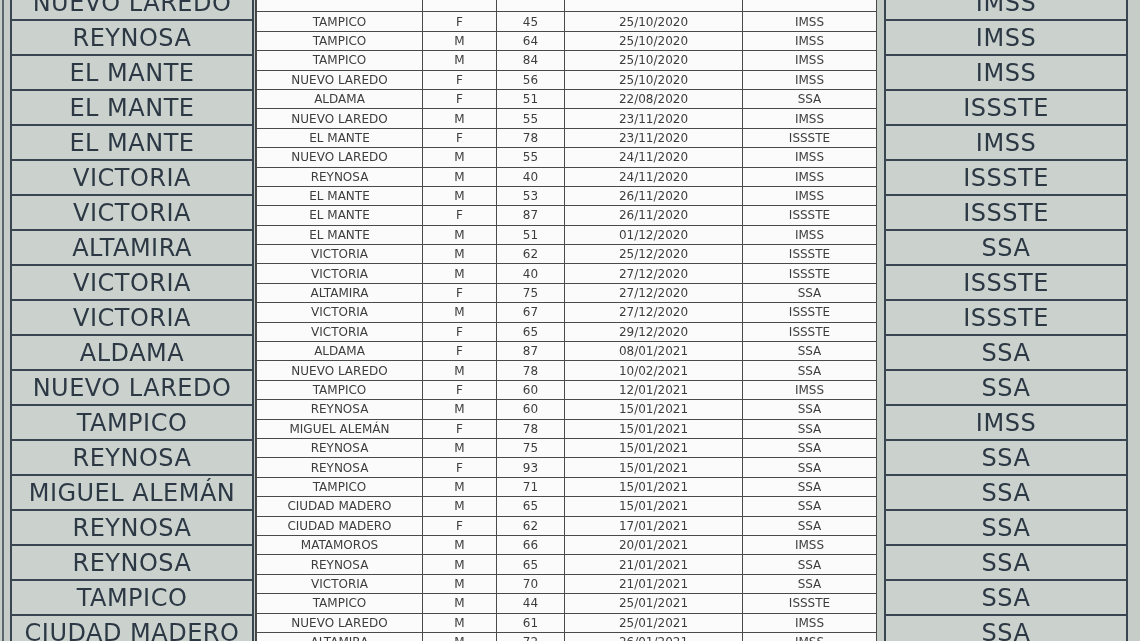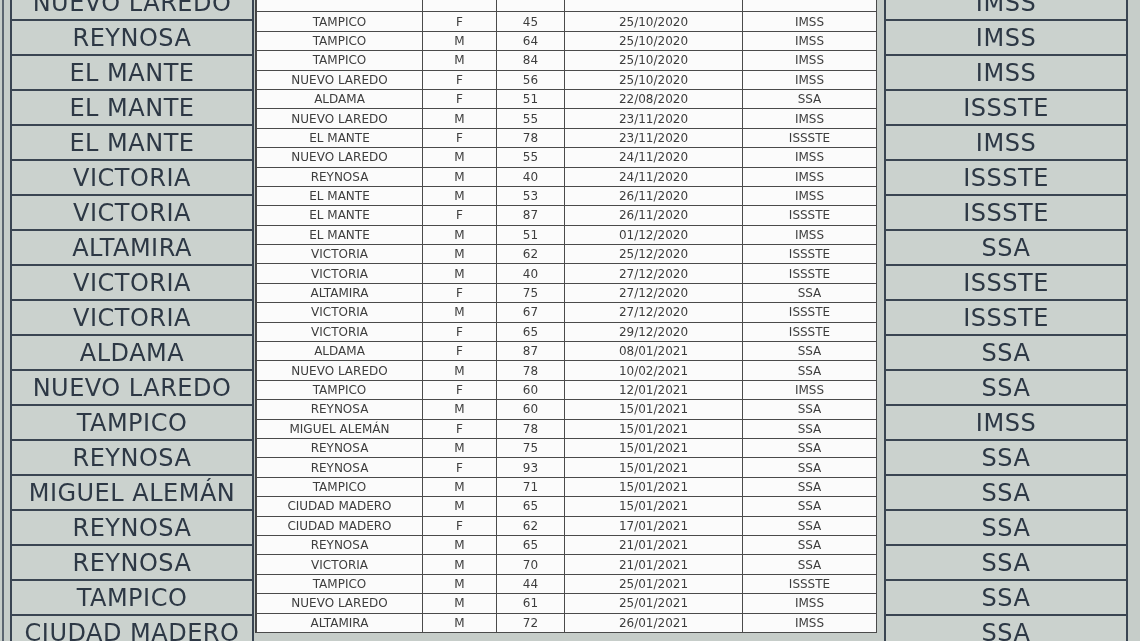--- a/index.html
+++ b/index.html
@@ -282,20 +282,27 @@
           <td>SSA</td>
         </tr>
         <tr>
           <td>CIUDAD MADERO</td>
           <td>F</td>
           <td>62</td>
           <td>17/01/2021</td>
           <td>SSA</td>
         </tr>
         <tr>
+          <td>MATAMOROS</td>
+          <td>M</td>
+          <td>66</td>
+          <td>20/01/2021</td>
+          <td>IMSS</td>
+        </tr>
+        <tr>
           <td>REYNOSA</td>
           <td>M</td>
           <td>65</td>
           <td>21/01/2021</td>
           <td>SSA</td>
         </tr>
         <tr>
           <td>VICTORIA</td>
           <td>M</td>
           <td>70</td>

